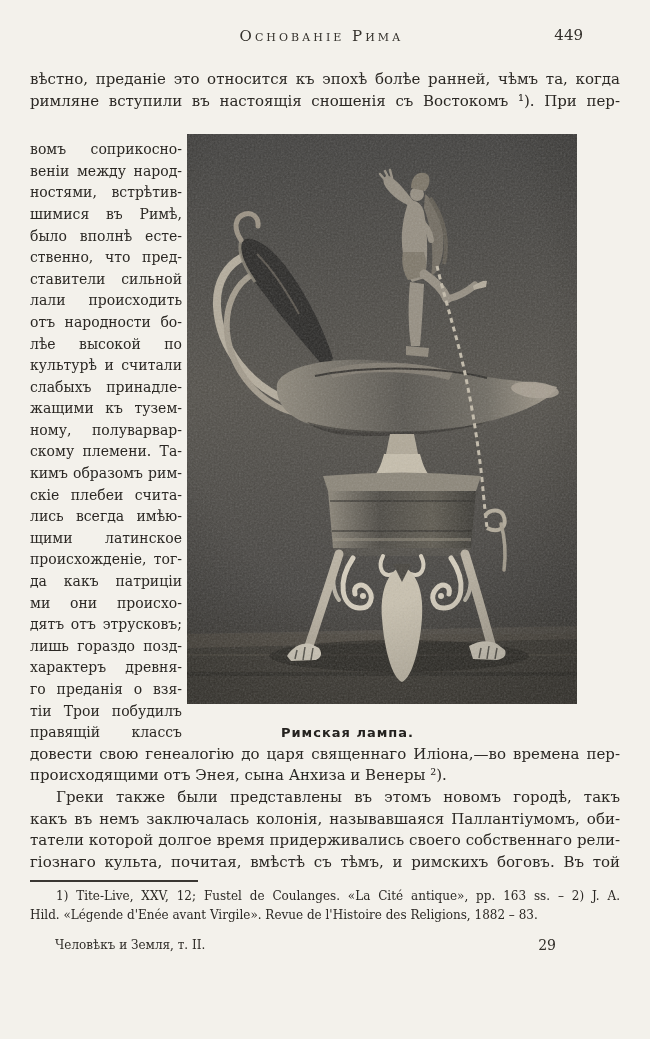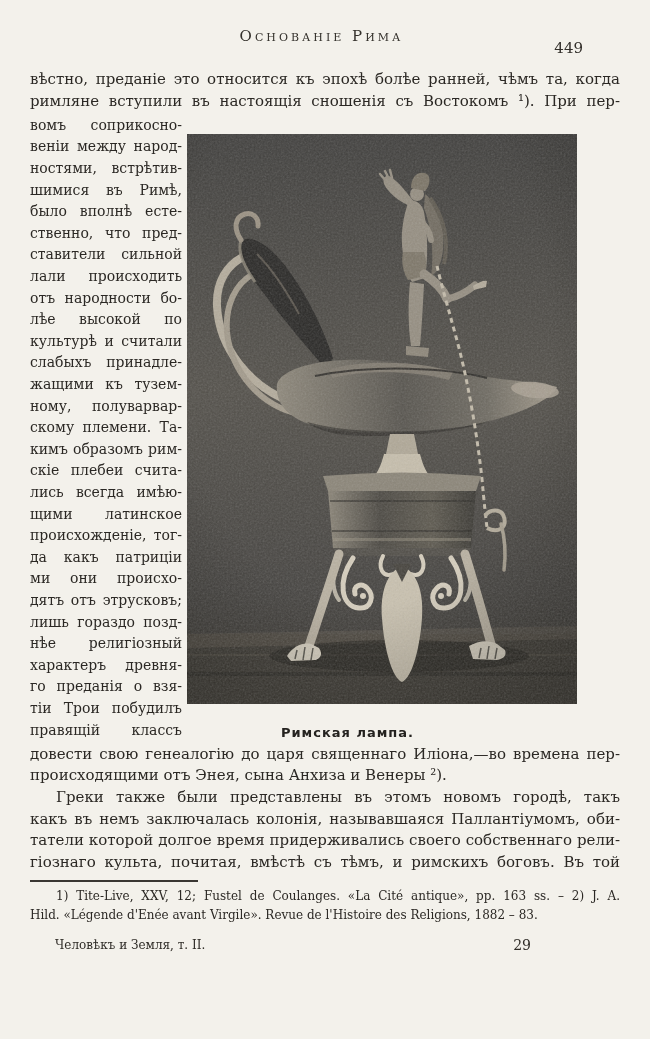--- a/index.html
+++ b/index.html
@@ -14,46 +14,46 @@
   
   .header { position:relative; padding-top:26px; text-align:center; }
   .running-title {
     display:inline-block;
     font-size:15px; letter-spacing:3px;
     font-variant:small-caps;
     transform:translateX(-14px);
     color:#33302b;
     margin-left:21px;
   }
-  .page-number { position:absolute; right:67px; top:39px; font-size:15px; color:#33302b; }
+  .page-number { position:absolute; right:67px; top:26px; font-size:15px; color:#33302b; }
 
   
   .bodytext { margin:24px 30px 0 30px; width:590px; font-size:15px; line-height:21.6px; }
   .tline { text-align:justify; text-align-last:justify; white-space:nowrap; }
   .tline.noj { text-align-last:left; }
   .indent-first .tline:first-child { text-indent:26px; }
 
-  .row { display:flex; align-items:center; }
+  .row { display:flex; align-items:flex-end; }
   .col-left { width:152px; margin-right:5px; font-size:14px; }
   .col-left .tline { line-height:21.6px; }
 
   figure { margin:0; width:321px; margin-top:22px; }
   .photo { width:390px; height:570px; background:#49463f; overflow:hidden; }
   figcaption {
     margin-top:18px; text-align:center;
     font-family:"DejaVu Sans", sans-serif;
     font-weight:bold; font-size:13px; letter-spacing:1px; color:#24221f;
   }
 
   .para { margin:0; }
   .footnote-rule { width:168px; height:2px; background:#3a3733; margin:7px 0 5px 0; }
   .footnote { font-size:12px; line-height:18.5px; }
   .footer { display:flex; align-items:center; margin-top:11px; font-size:12px; color:#2f2c27; }
   .footer .left { padding-left:25px; }
-  .footer .right { margin-left:auto; margin-right:89px; font-size:14px; }
+  .footer .right { margin-left:auto; margin-right:64px; font-size:14px; }
 </style>
 </head>
 <body>
 
 <div class="page">
 
   <div class="header">
     <div class="running-title">Основаніе Рима</div>
     <div class="page-number">449</div>
   </div>
@@ -84,21 +84,20 @@
           <div class="tline">скому племени. Та-</div>
           <div class="tline">кимъ образомъ рим-</div>
           <div class="tline">скіе плебеи счита-</div>
           <div class="tline">лись всегда имѣю-</div>
           <div class="tline">щими латинское</div>
           <div class="tline">происхожденіе, тог-</div>
           <div class="tline">да какъ патриціи</div>
           <div class="tline">ми они происхо-</div>
           <div class="tline">дятъ отъ этрусковъ;</div>
           <div class="tline">лишь гораздо позд-</div>
-          <div class="tline">нѣе религіозный</div>
           <div class="tline">характеръ древня-</div>
           <div class="tline">го преданія о взя-</div>
           <div class="tline">тіи Трои побудилъ</div>
           <div class="tline">правящій классъ</div>
         </div>
 
       <figure>
         <div class="photo">
           <svg width="390" height="570" viewBox="0 0 390 570" xmlns="http://www.w3.org/2000/svg">
             <defs>

